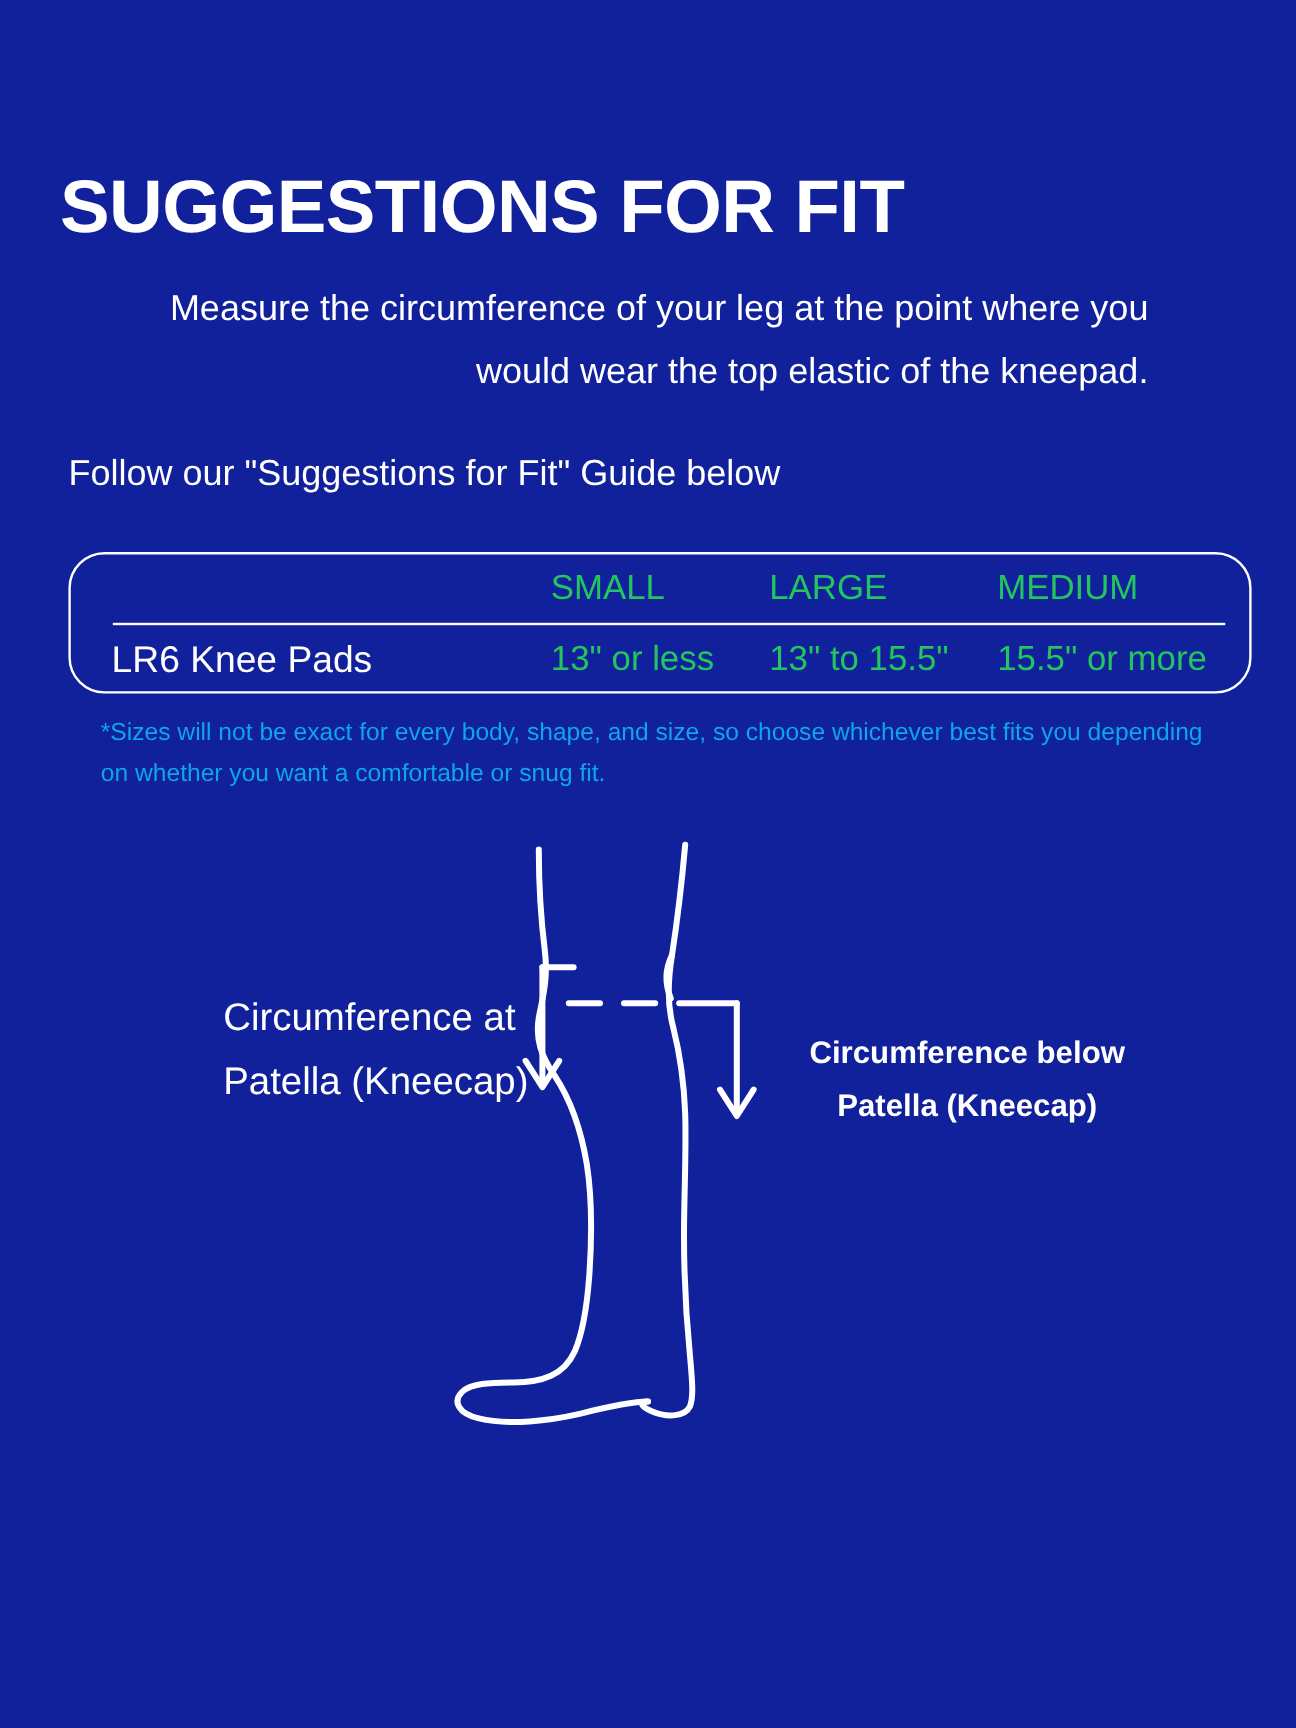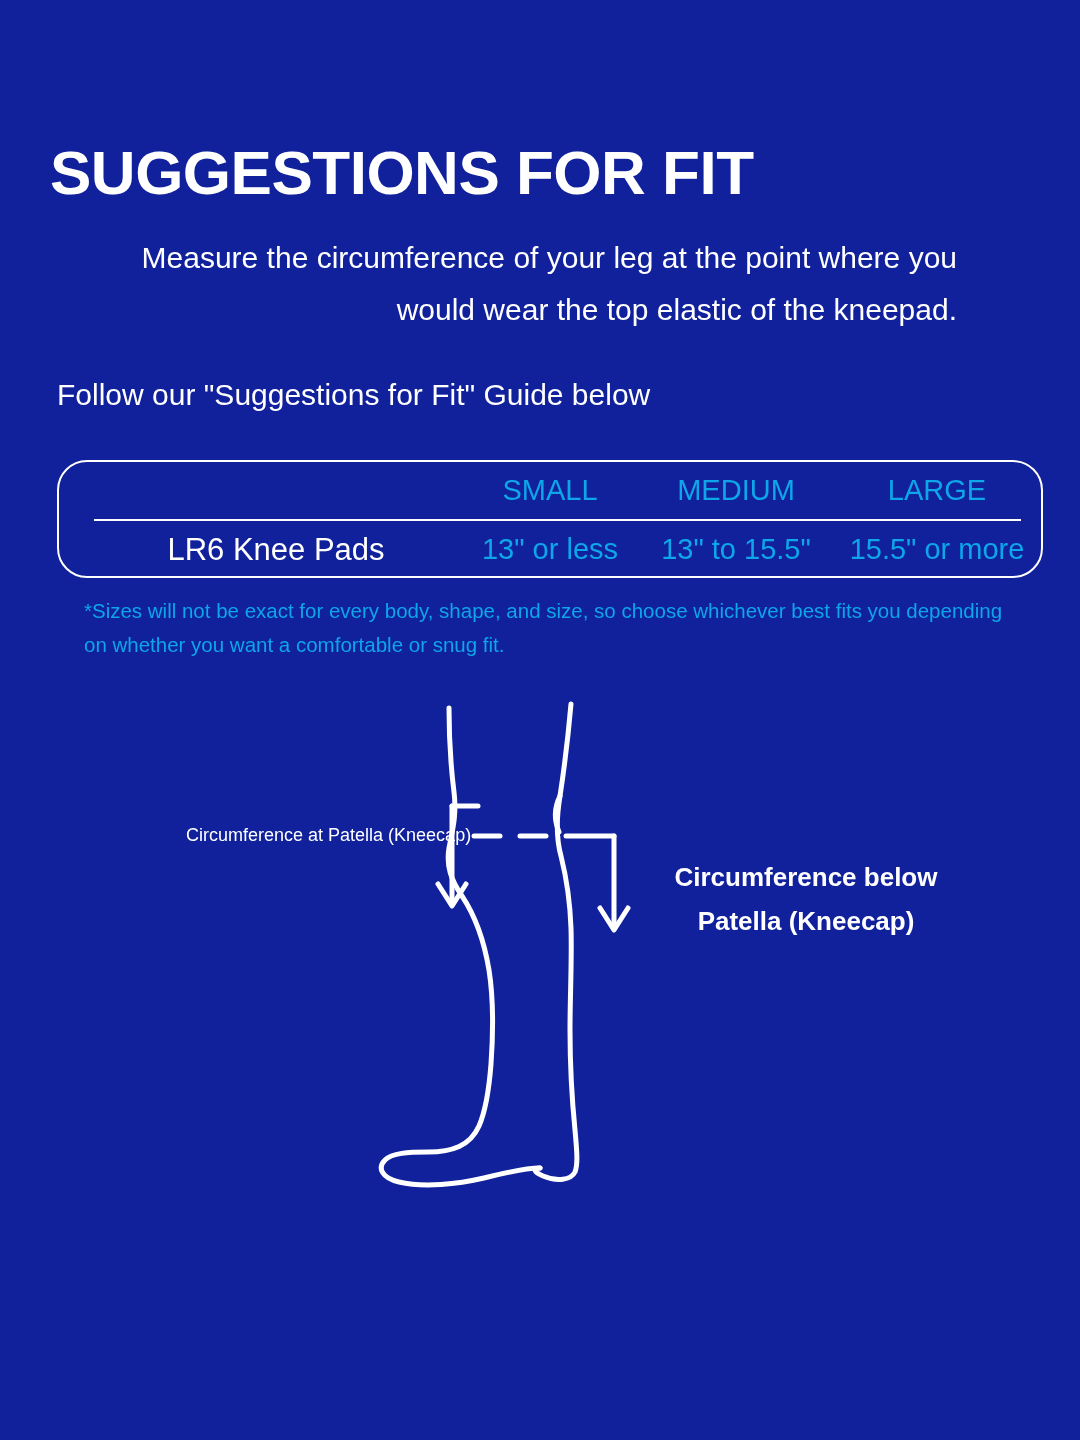--- a/index.html
+++ b/index.html
@@ -67,29 +67,28 @@
   }
   .table-grid {
     position: absolute;
     inset: 0;
     display: grid;
     grid-template-columns: 400px 182px 190px 212px;
     grid-template-rows: 57px 61px;
     align-items: center;
   }
   .th, .td {
-    text-align: center;
     font-size: 29px;
     font-weight: 300;
-    color: #0ea5e9;
+    color: #22c55e;
     white-space: nowrap;
   }
   .th-blank { }
   .row-label {
-    text-align: center;
+    text-align: left;
     font-size: 31px;
     font-weight: 300;
     color: #ffffff;
     white-space: nowrap;
     padding-left: 34px;
   }
   .divider {
     position: absolute;
     left: 35px;
     right: 20px;
@@ -115,21 +114,21 @@
     left: 0;
     top: 660px;
     width: 1080px;
     height: 560px;
   }
   .label-left {
     position: absolute;
     left: 186px;
     top: 820px;
     width: 300px;
-    font-size: 18px;
+    font-size: 32px;
     line-height: 1.7;
     font-weight: 300;
     color: #ffffff;
   }
   .label-right {
     position: absolute;
     left: 641px;
     top: 855px;
     width: 330px;
     font-size: 26px;
@@ -148,22 +147,22 @@
 
   <div class="intro">Measure the circumference of your leg at the point where you would wear the top elastic of the kneepad.</div>
 
   <div class="follow">Follow our "Suggestions for Fit" Guide below</div>
 
   <div class="table-wrap">
     <div class="divider"></div>
     <div class="table-grid">
       <div class="th th-blank"></div>
       <div class="th">SMALL</div>
+      <div class="th">LARGE</div>
       <div class="th">MEDIUM</div>
-      <div class="th">LARGE</div>
 
       <div class="row-label">LR6 Knee Pads</div>
       <div class="td">13" or less</div>
       <div class="td">13" to 15.5"</div>
       <div class="td">15.5" or more</div>
     </div>
   </div>
 
   <div class="footnote">*Sizes will not be exact for every body, shape, and size, so choose whichever best fits you depending on whether you want a comfortable or snug fit.</div>
 

